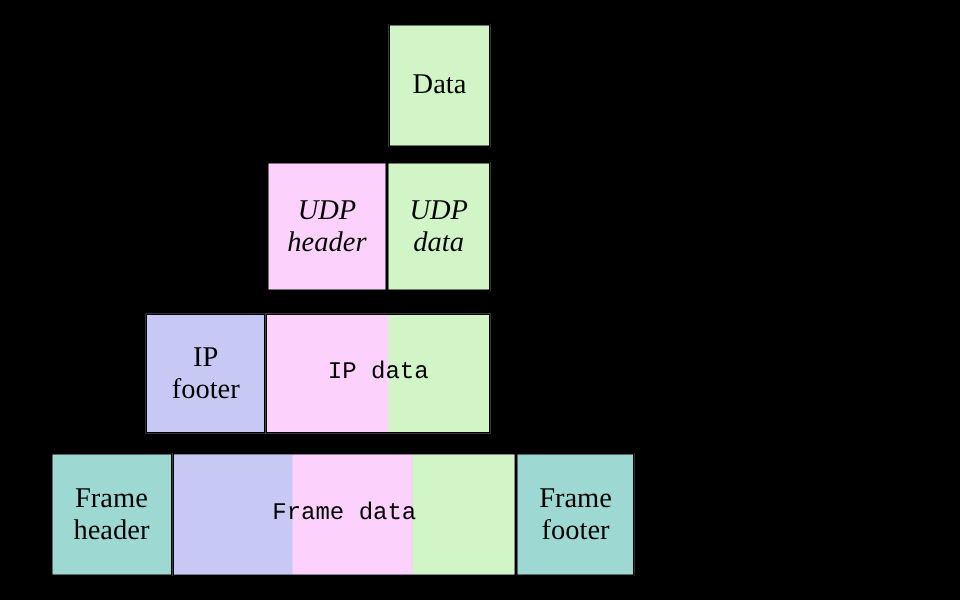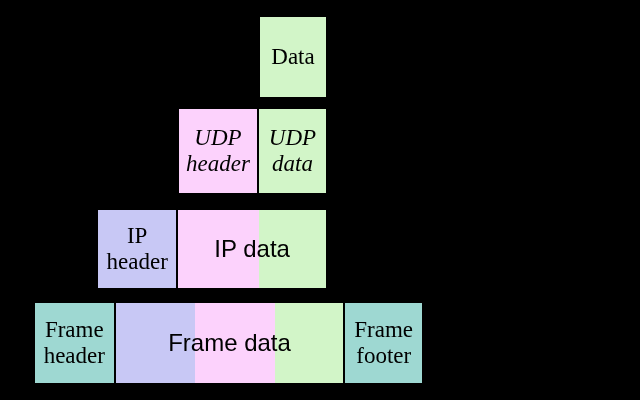--- a/index.html
+++ b/index.html
@@ -28,27 +28,27 @@
     align-items: center;
     justify-content: center;
     text-align: center;
     color: #000000;
     border: 1px solid #000000;
     overflow: hidden;
   }
   
   .serif {
     font-family: "Liberation Serif", "DejaVu Serif", serif;
-    font-size: 23px;
+    font-size: 19px;
     line-height: 1.12;
   }
   
   .sans {
-    font-family: Liberation Sans, sans-serif;
-    font-size: 24px;
+    font-family: Liberation Mono, monospace;
+    font-size: 16px;
     line-height: 1.12;
   }
   .label {
     display: block;
     padding: 0 2px;
     white-space: pre-line;
   }
   
   .banded {
     display: flex;
@@ -91,21 +91,21 @@
     </div>
     <div class="cell serif" style="width:70px; height:86px; background:#d2f5c8;">
       <span class="label">UDP
 data</span>
     </div>
   </div>
 
   <div class="layer" style="left:96px; top:208px; width:232px; height:80px;">
     <div class="cell serif" style="width:81px; height:80px; background:#c8c8f5;">
       <span class="label">IP
-header</span>
+footer</span>
     </div>
     <div class="cell banded" style="width:151px; height:80px; background:#fcd2fc;">
       <div class="band" style="width:81px; background:#fcd2fc;"></div>
       <div class="band" style="width:68px; background:#d2f5c8;"></div>
       <div class="band-caption sans">
         <span class="label">IP data</span>
       </div>
     </div>
   </div>
 

